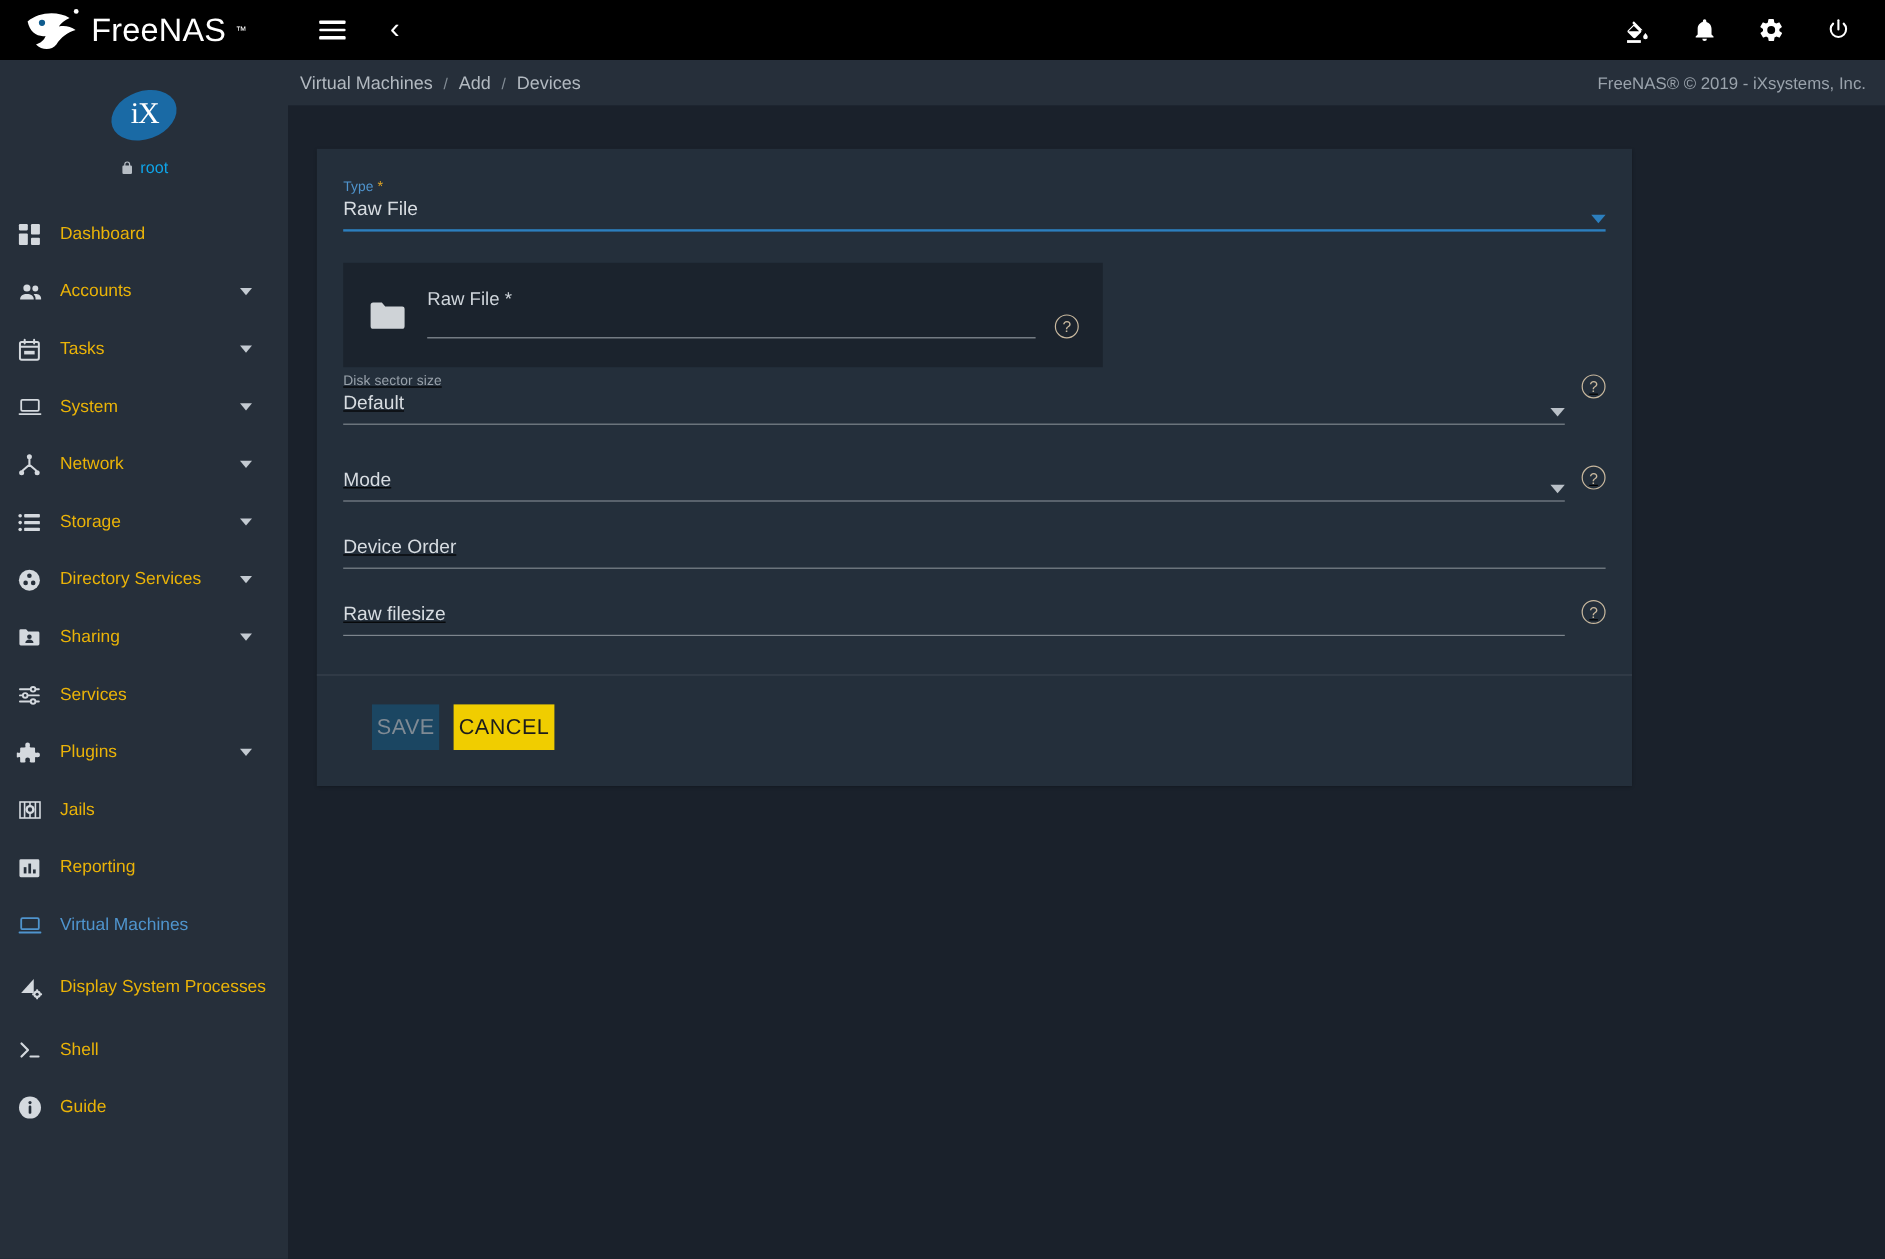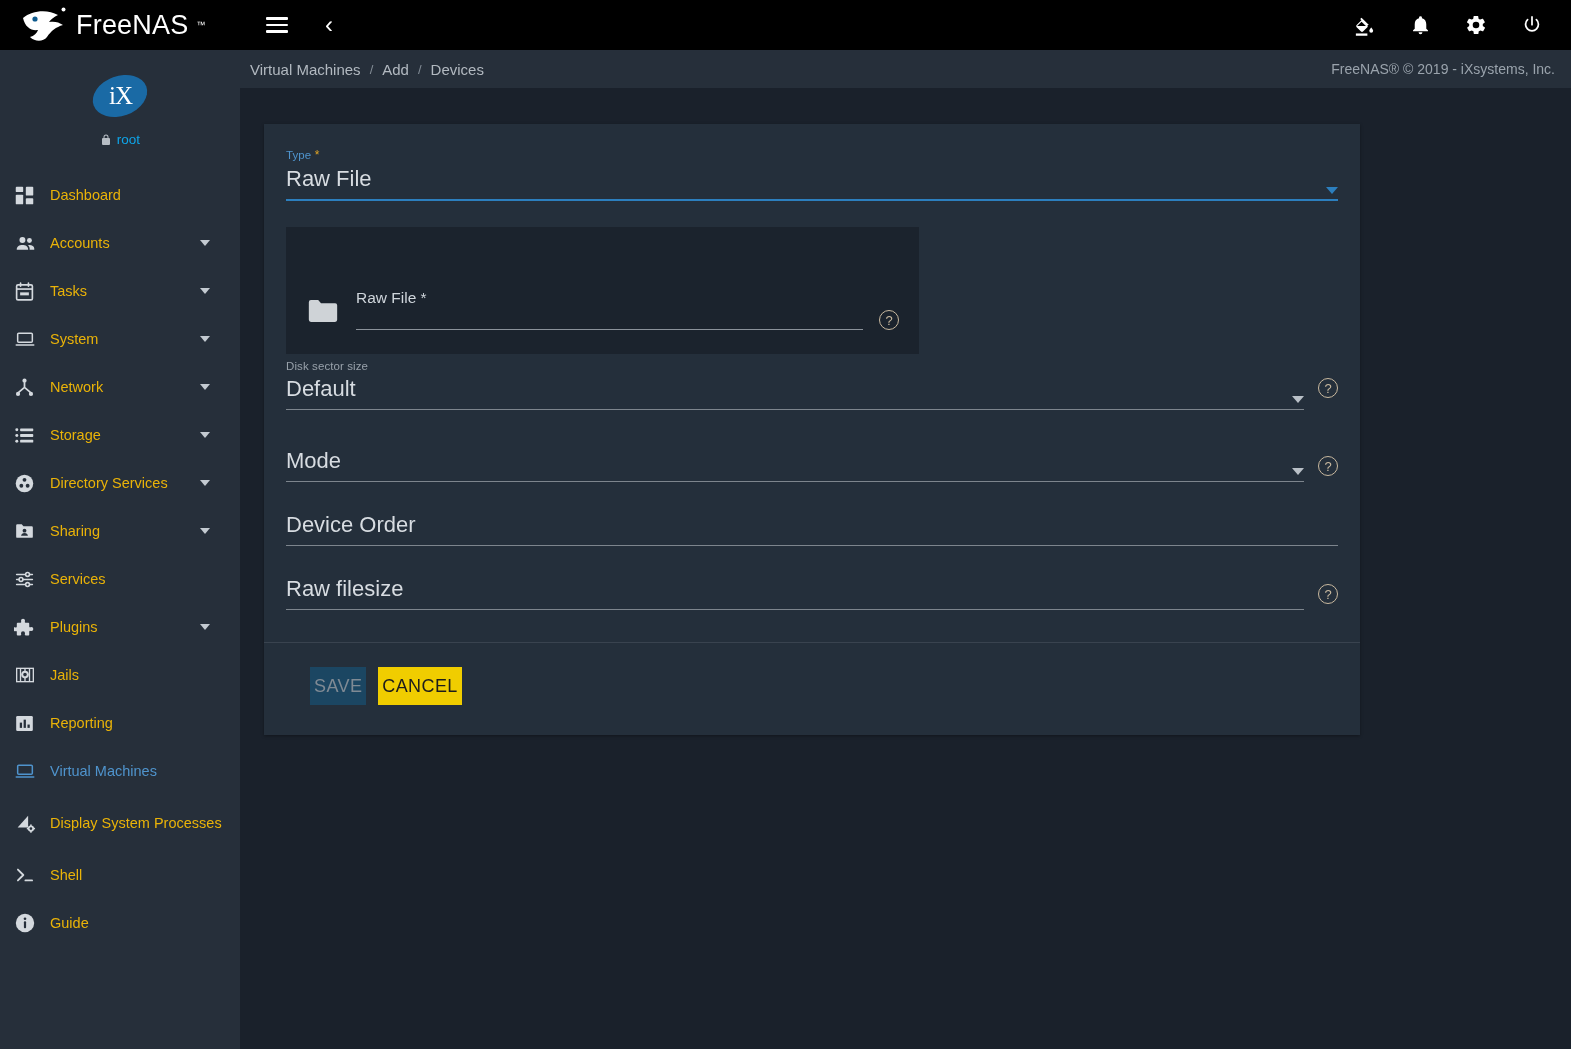--- a/index.html
+++ b/index.html
@@ -89,46 +89,46 @@
   .card {
     width: 1096px; background: #242f3b; padding: 24px 22px 0 22px;
     box-shadow: 0 1px 3px rgba(0,0,0,.35);
   }
 
   
   .field { position: relative; padding-bottom: 6px; }
   .field-minilabel { font-size: 11.5px; color: #4f94cd; letter-spacing: .1px; }
   .field-minilabel.plain { color: #98a1aa; }
   .req-star { color: #e0a525; font-size: 12px; }
-  .field-value { font-size: 22px; color: #d7dce1; padding: 4px 0 7px 0; }
+  .field-value { font-size: 16px; color: #d7dce1; padding: 4px 0 7px 0; }
   .underline { height: 1px; background: #7d858d; width: 100%; }
   .underline.focus { height: 2px; background: #2c7fbe; }
   .sel-arrow {
     position: absolute; right: 0; bottom: 13px; width: 0; height: 0;
     border-left: 6px solid transparent; border-right: 6px solid transparent;
     border-top: 7px solid #b9c0c7;
   }
   .sel-arrow.focus { border-top-color: #2c7fbe; }
 
   .help {
     width: 20px; height: 20px; border: 1.4px solid #c9b99f; border-radius: 50%;
     color: #c9b99f; font-size: 13px; display: flex; align-items: center; justify-content: center;
     cursor: pointer; flex: none;
   }
 
-  .row { display: flex; align-items: center; gap: 14px; }
+  .row { display: flex; align-items: flex-start; gap: 14px; text-decoration: underline; }
   .row .grow { flex: 1; position: relative; }
 
   
   .subpanel {
     background: #1b232d; width: 633px; margin-top: 20px; margin-bottom: 6px;
     padding: 22px 20px 24px 20px; display: flex; align-items: flex-end; gap: 16px;
   }
   .folder-ico { width: 34px; height: 34px; flex: none; margin-bottom: 2px; }
-  .subfield { flex: 1; margin-top: 40px; }
+  .subfield { flex: 1; }
   .subfield .lbl { font-size: 15.5px; color: #cfd5db; padding-bottom: 22px; }
   .subfield .underline { background: #8b929a; }
 
   .spacer-28 { height: 28px; }
   .spacer-20 { height: 20px; }
 
   .divider { height: 1px; background: #39434f; margin: 26px -22px 0 -22px; }
 
   .btn-row { display: flex; gap: 12px; padding: 24px 0 30px 24px; }
   .btn {

